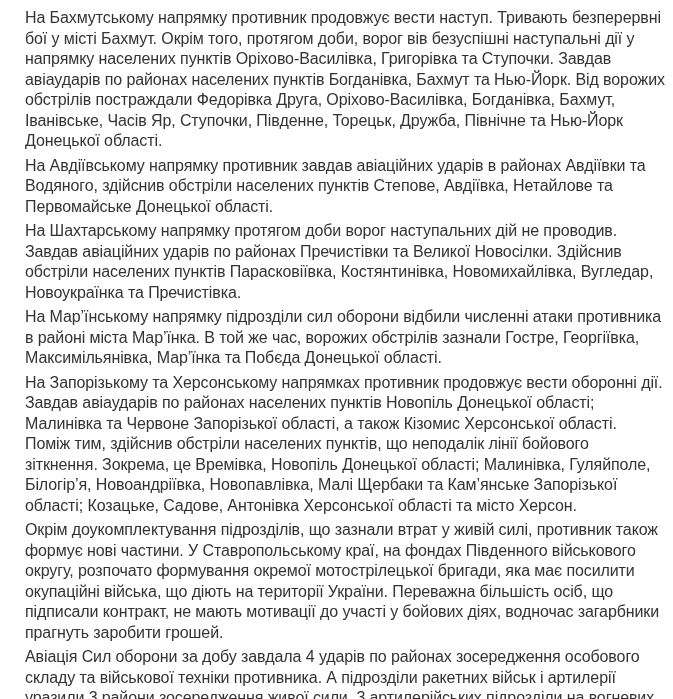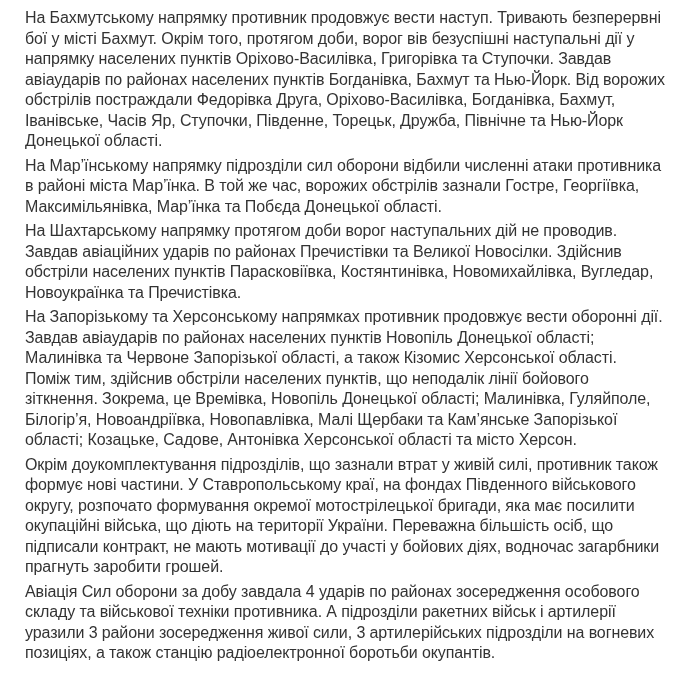--- a/index.html
+++ b/index.html
@@ -26,18 +26,19 @@
   .para {
     margin: 0 0 4px 17px;
     word-spacing: normal;
   }
 </style>
 </head>
 <body>
 
 <main class="report">
   <p class="para">На Бахмутському напрямку противник продовжує вести наступ. Тривають безперервні бої у місті Бахмут. Окрім того, протягом доби, ворог вів безуспішні наступальні дії у напрямку населених пунктів Оріхово-Василівка, Григорівка та Ступочки. Завдав авіаударів по районах населених пунктів Богданівка, Бахмут та Нью-Йорк. Від ворожих обстрілів постраждали Федорівка Друга, Оріхово-Василівка, Богданівка, Бахмут, Іванівське, Часів Яр, Ступочки, Південне, Торецьк, Дружба, Північне та Нью-Йорк Донецької області.</p>
+  <p class="para">На Авдіївському напрямку противник завдав авіаційних ударів в районах Авдіївки та Водяного, здійснив обстріли населених пунктів Степове, Авдіївка, Нетайлове та Первомайське Донецької області.</p>
+  <p class="para">На Шахтарському напрямку протягом доби ворог наступальних дій не проводив. Завдав авіаційних ударів по районах Пречистівки та Великої Новосілки. Здійснив обстріли населених пунктів Парасковіївка, Костянтинівка, Новомихайлівка, Вугледар, Новоукраїнка та Пречистівка.</p>
   <p class="para">На Мар’їнському напрямку підрозділи сил оборони відбили численні атаки противника в районі міста Мар’їнка. В той же час, ворожих обстрілів зазнали Гостре, Георгіївка, Максимільянівка, Мар’їнка та Побєда Донецької області.</p>
-  <p class="para">На Шахтарському напрямку протягом доби ворог наступальних дій не проводив. Завдав авіаційних ударів по районах Пречистівки та Великої Новосілки. Здійснив обстріли населених пунктів Парасковіївка, Костянтинівка, Новомихайлівка, Вугледар, Новоукраїнка та Пречистівка.</p>
   <p class="para">На Запорізькому та Херсонському напрямках противник продовжує вести оборонні дії. Завдав авіаударів по районах населених пунктів Новопіль Донецької області; Малинівка та Червоне Запорізької області, а також Кізомис Херсонської області. Поміж тим, здійснив обстріли населених пунктів, що неподалік лінії бойового зіткнення. Зокрема, це Времівка, Новопіль Донецької області; Малинівка, Гуляйполе, Білогір’я, Новоандріївка, Новопавлівка, Малі Щербаки та Кам’янське Запорізької області; Козацьке, Садове, Антонівка Херсонської області та місто Херсон.</p>
   <p class="para">Окрім доукомплектування підрозділів, що зазнали втрат у живій силі, противник також формує нові частини. У Ставропольському краї, на фондах Південного військового округу, розпочато формування окремої мотострілецької бригади, яка має посилити окупаційні війська, що діють на території України. Переважна більшість осіб, що підписали контракт, не мають мотивації до участі у бойових діях, водночас загарбники прагнуть заробити грошей.</p>
   <p class="para">Авіація Сил оборони за добу завдала 4 ударів по районах зосередження особового складу та військової техніки противника. А підрозділи ракетних військ і артилерії уразили 3 райони зосередження живої сили, 3 артилерійських підрозділи на вогневих позиціях, а також станцію радіоелектронної боротьби окупантів.</p>
 </main>
 
 </body></html>

